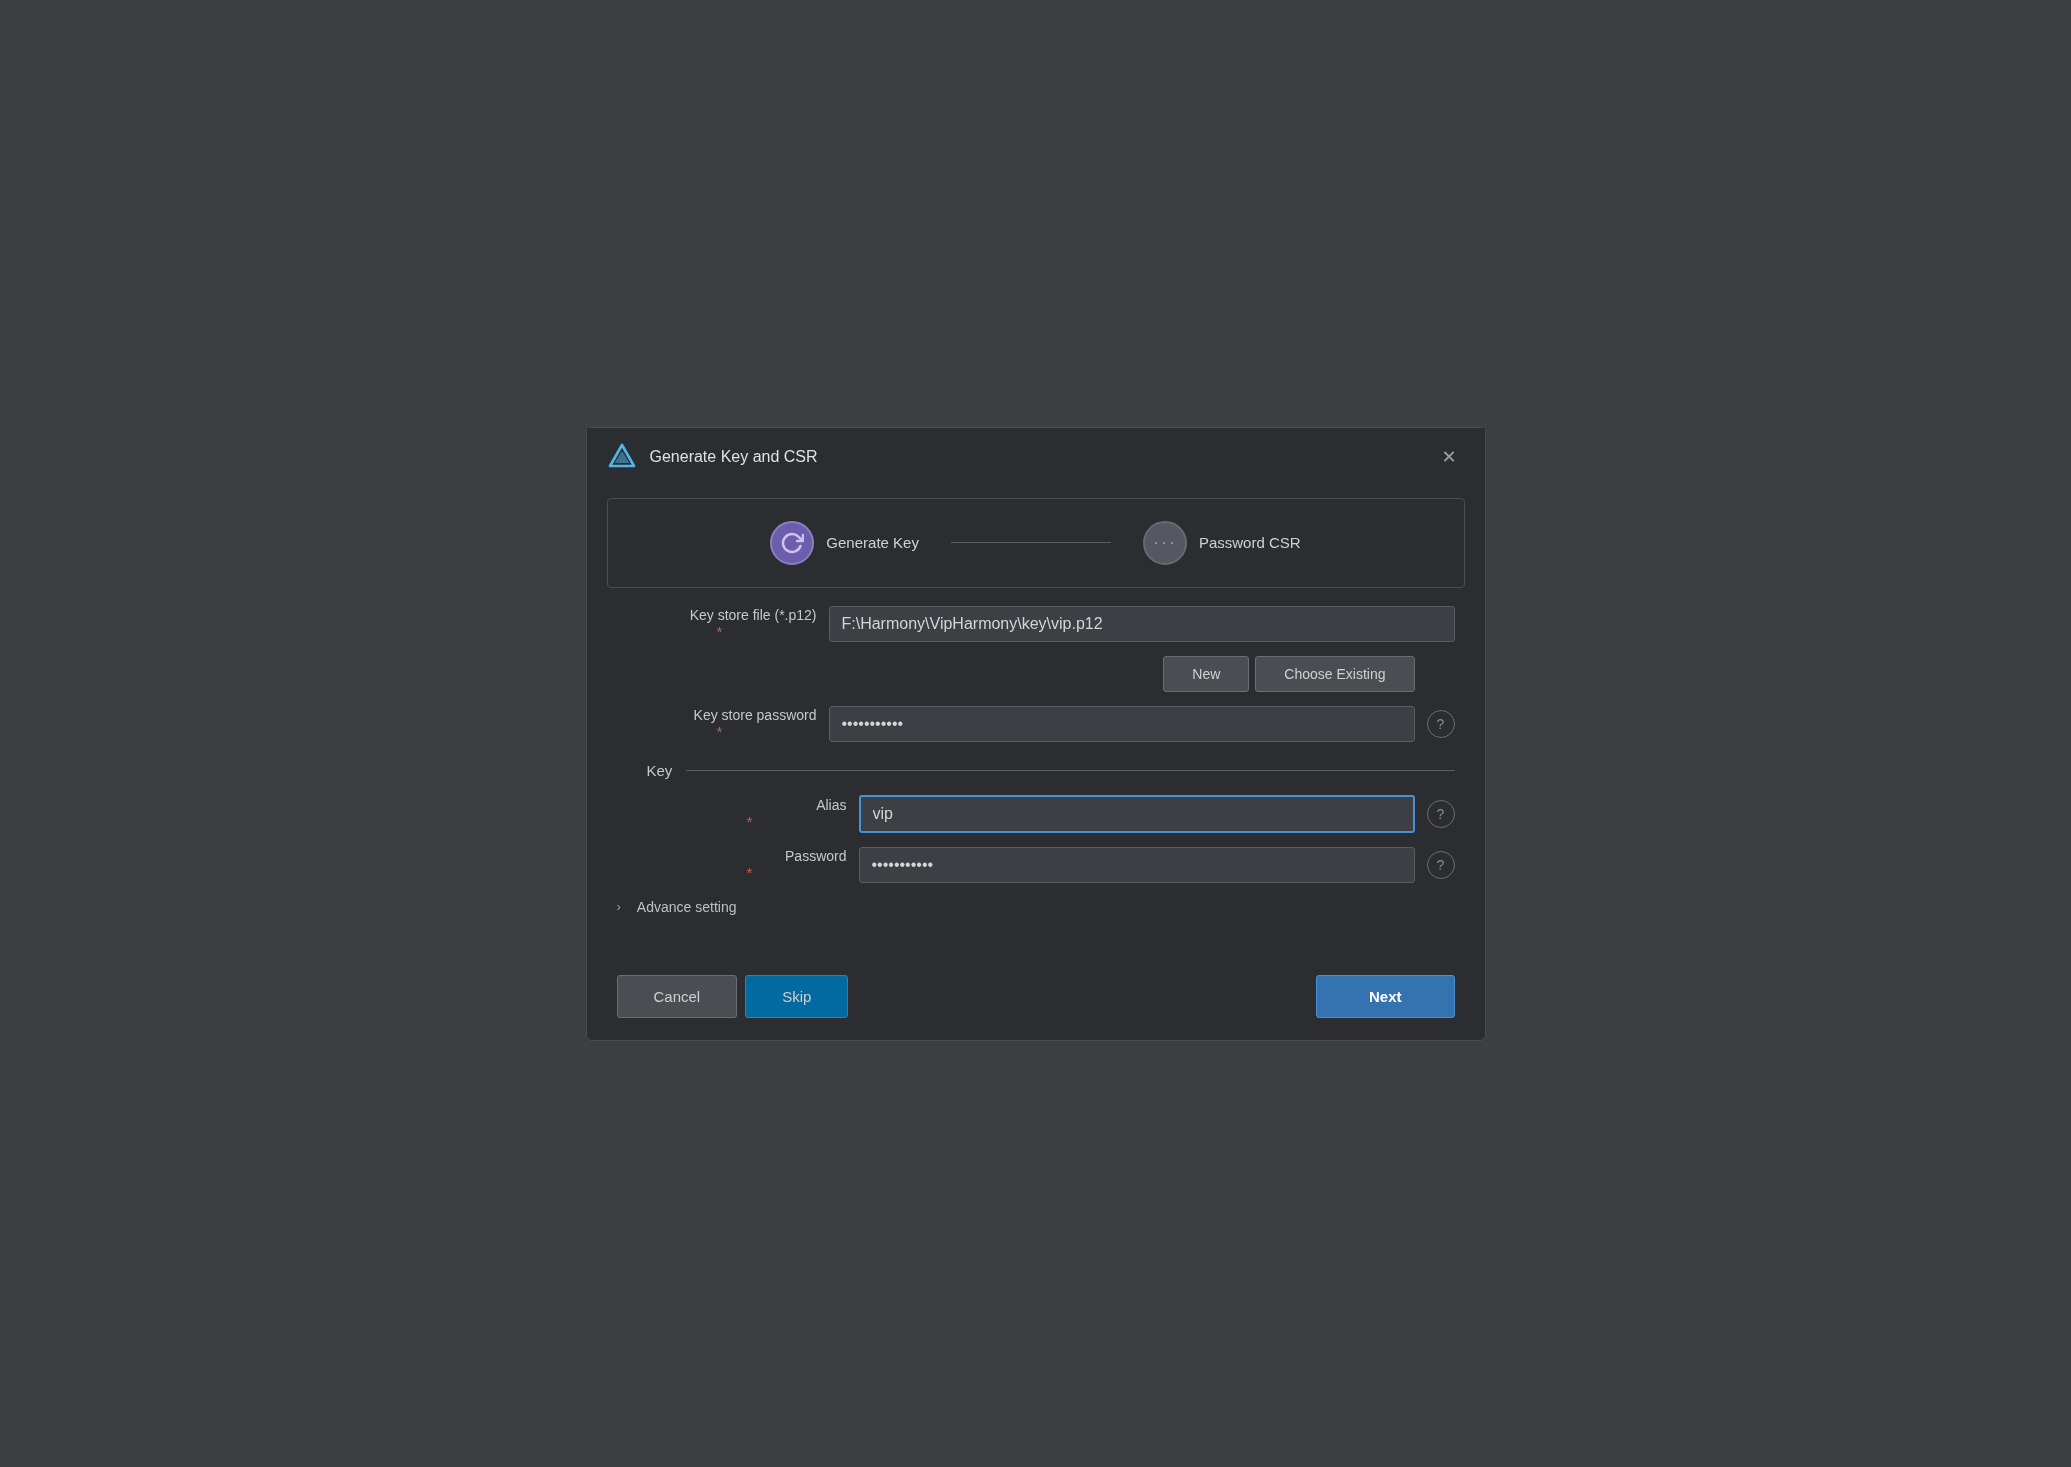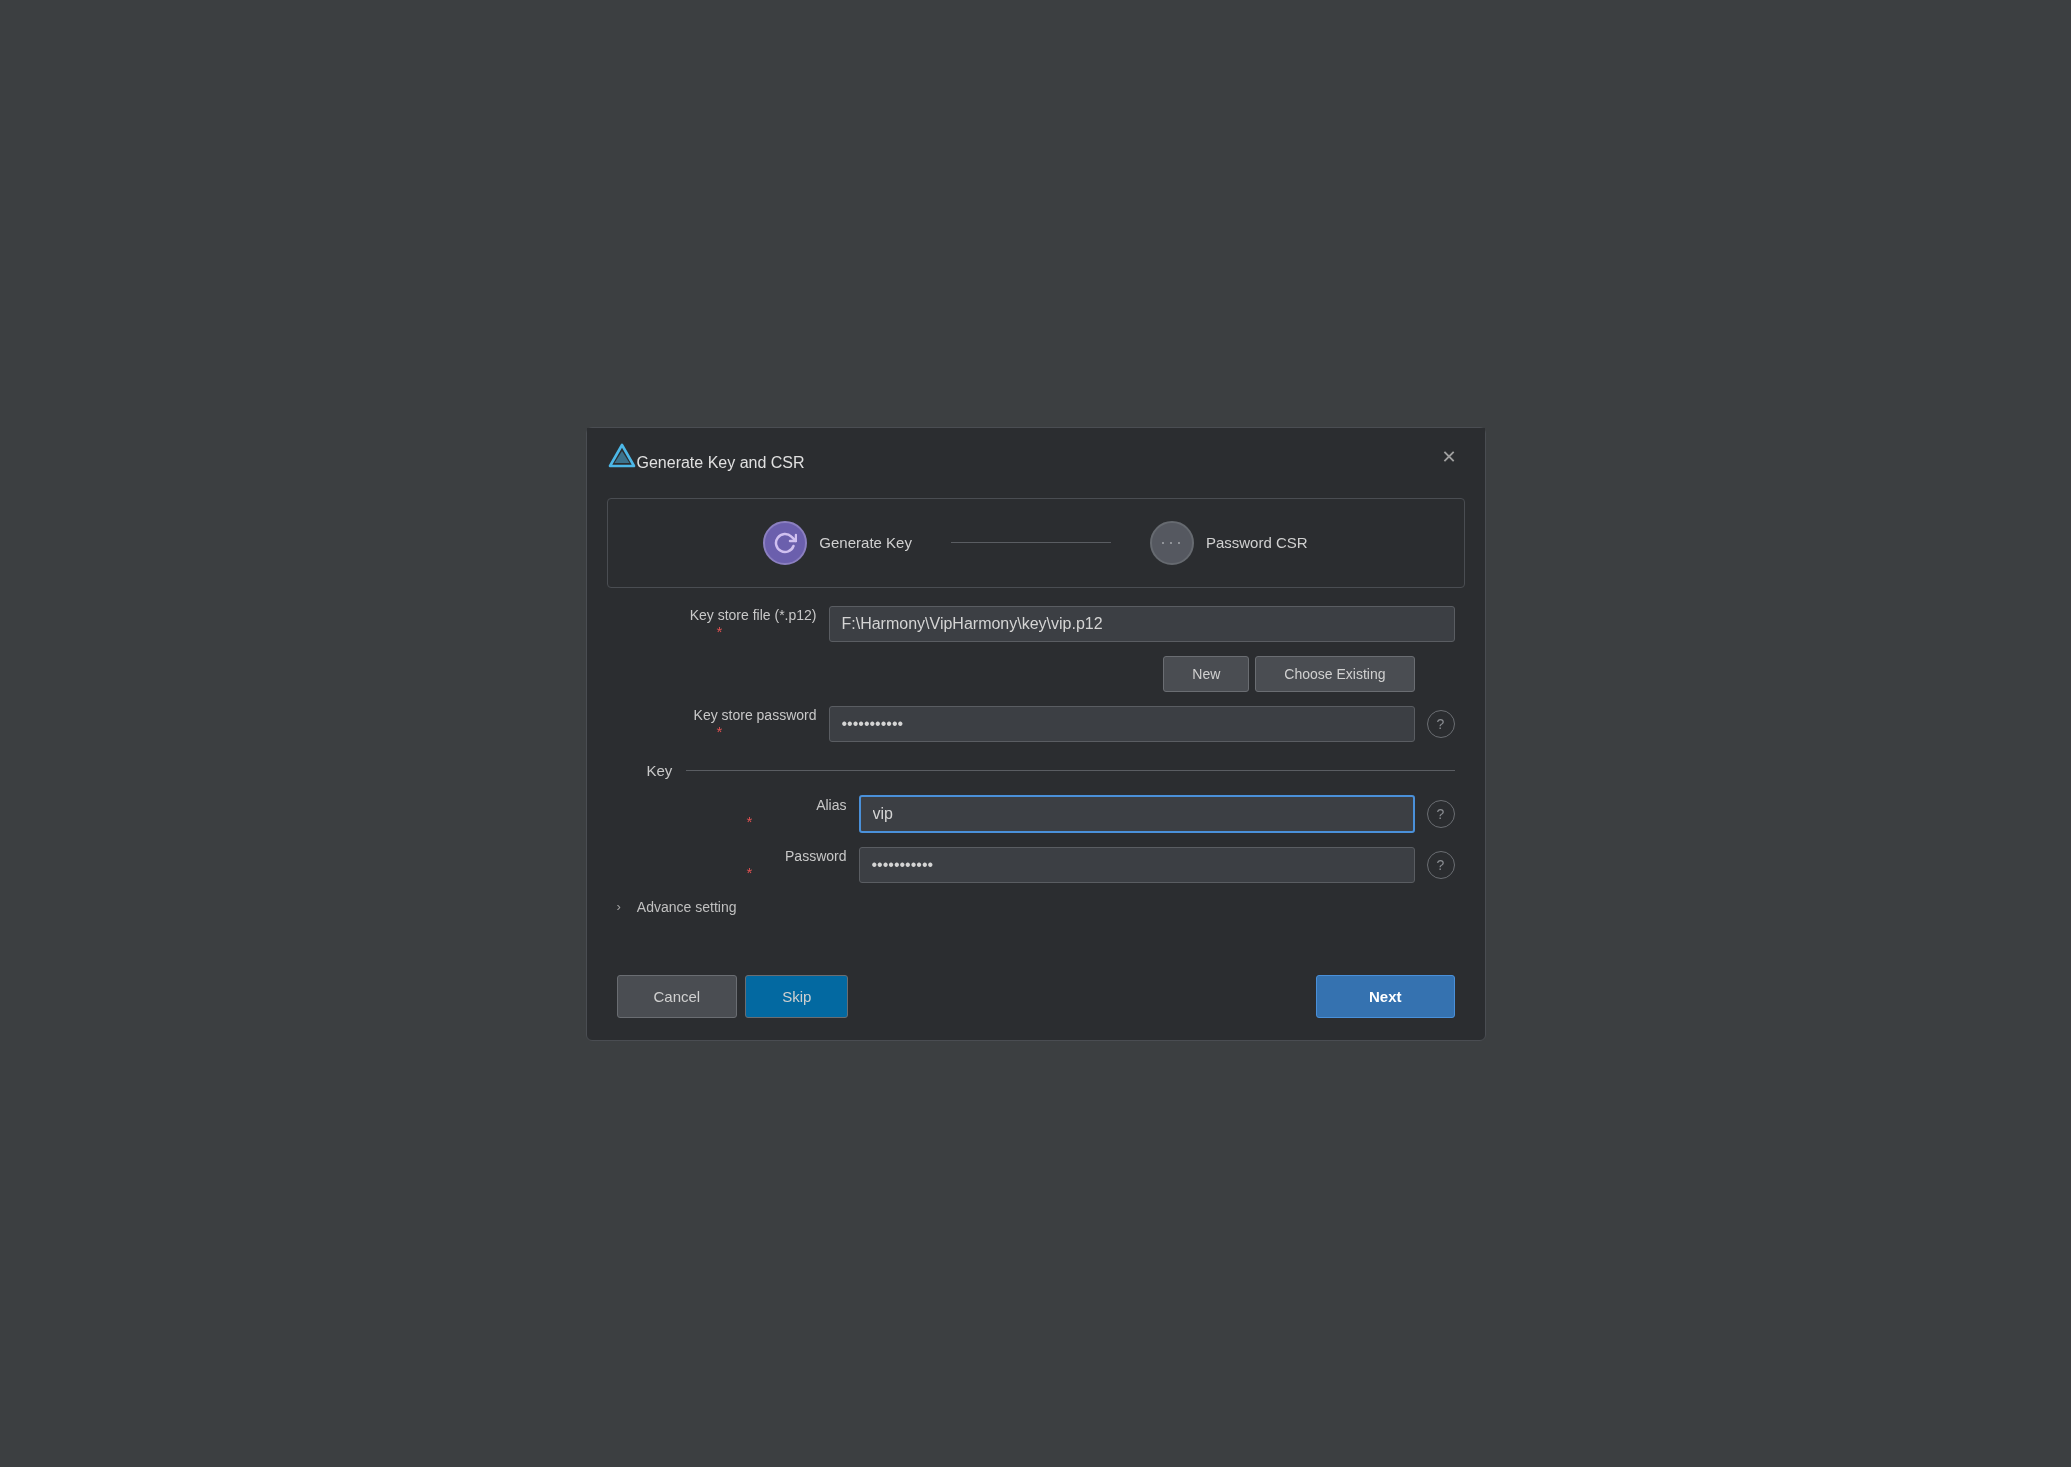--- a/index.html
+++ b/index.html
@@ -29,22 +29,22 @@
     .title-bar {
       display: flex;
       align-items: center;
       justify-content: space-between;
       padding: 14px 20px;
       background: #2b2d30;
     }
 
     .title-bar-left {
       display: flex;
-      align-items: flex-end;
-      gap: 0;
+      align-items: center;
+      gap: 13px;
     }
 
     .app-logo {
       width: 30px;
       height: 30px;
     }
 
     .title-text {
       font-size: 16px;
       font-weight: 500;
@@ -62,21 +62,21 @@
     }
 
     .steps-container {
       margin: 12px 20px 8px 20px;
       border: 1px solid #4a4d52;
       border-radius: 4px;
       padding: 22px 60px;
       display: flex;
       align-items: center;
       justify-content: center;
-      gap: 15px;
+      gap: 8px;
     }
 
     .step {
       display: flex;
       align-items: center;
       gap: 12px;
     }
 
     .step-icon {
       width: 44px;

